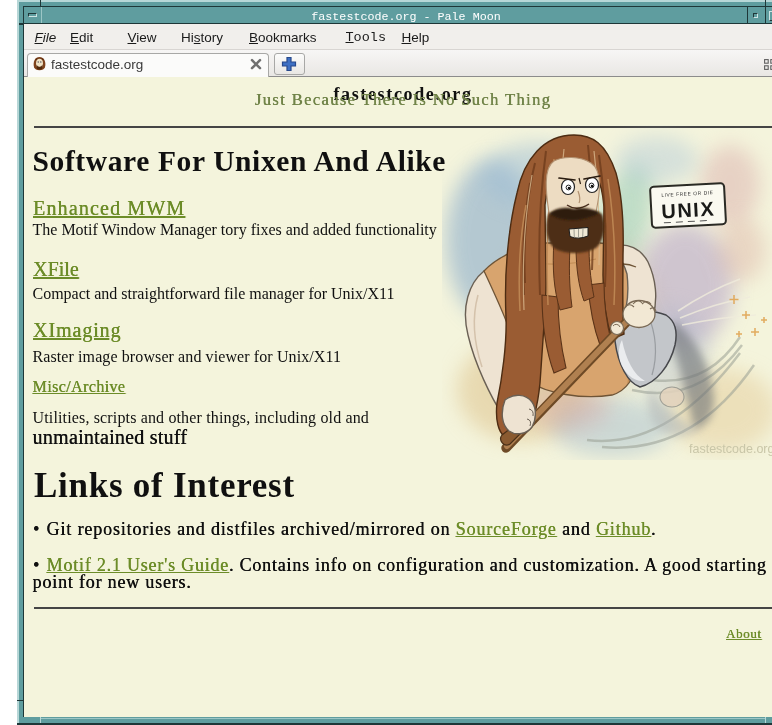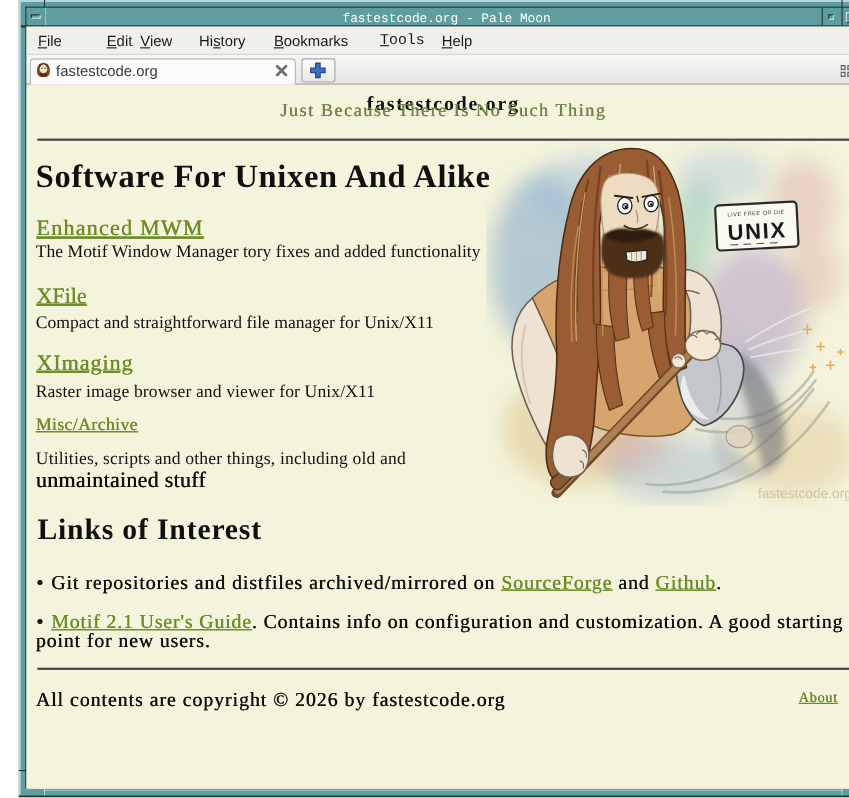--- a/index.html
+++ b/index.html
@@ -55,22 +55,22 @@
   <div class="abs" style="left:0;top:10.5px;width:778px;height:14px;text-align:center;font-family:'Liberation Mono',monospace;font-size:11.7px;line-height:13px;color:#ffffff;">fastestcode.org - Pale Moon</div>
 
   <div class="abs dk" style="left:730px;top:7px;width:1px;height:16px;"></div>
   <div class="abs dk" style="left:747.5px;top:7px;width:1.5px;height:16px;"></div>
   <div class="abs" style="left:736px;top:13px;width:5px;height:5px;background:#5f9d9f;border-top:1px solid #1e3738;border-left:1px solid #1e3738;border-bottom:1px solid #cfe4e4;border-right:1px solid #cfe4e4;box-sizing:border-box;"></div>
   <div class="abs" style="left:752px;top:11px;width:10px;height:10px;background:#5f9d9f;border-top:1px solid #cfe4e4;border-left:1px solid #cfe4e4;border-bottom:1px solid #1e3738;border-right:1px solid #1e3738;box-sizing:border-box;"></div>
   <div class="abs dk" style="left:765px;top:7px;width:1px;height:16px;"></div>
 
   <div class="abs" style="left:7px;top:24px;width:758px;height:26px;background:#f1efec;border-bottom:1px solid #d8d5d2;box-sizing:border-box;"></div>
   <div id="menu" class="abs" style="left:0;top:24px;width:772px;height:26px;font-size:13.5px;color:#1a1a1a;">
-    <span class="abs" style="left:17.5px;top:6px;"><u>F</u>ile</span>
-    <span class="abs" style="left:80px;top:6px;text-align:right;"><u>E</u>dit</span>
+    <span class="abs" style="left:17.5px;top:6px;font-style:italic;"><u>F</u>ile</span>
+    <span class="abs" style="left:53px;top:6px;text-align:right;"><u>E</u>dit</span>
     <span class="abs" style="left:110.5px;top:6px;"><u>V</u>iew</span>
     <span class="abs" style="left:164px;top:6px;">Hi<u>s</u>tory</span>
     <span class="abs" style="left:232px;top:6px;"><u>B</u>ookmarks</span>
     <span class="abs" style="left:328.5px;top:6px;font-family:Liberation Mono, monospace;"><u>T</u>ools</span>
     <span class="abs" style="left:384.5px;top:6px;"><u>H</u>elp</span>
   </div>
 
   <div class="abs" style="left:7px;top:50px;width:758px;height:27px;background:linear-gradient(#f7f6f5,#e9e7e4);border-bottom:1px solid #8c8c8c;box-sizing:border-box;"></div>
 
   <div class="abs" style="left:10px;top:52.5px;width:242px;height:24.5px;background:#fbfbfa;border:1px solid #a8a8a6;border-bottom:none;border-radius:4px 4px 0 0;box-sizing:border-box;"></div>
@@ -116,28 +116,27 @@
   <div id="t_xfile" class="abs ser lnk thk" style="left:16px;top:258.9px;font-size:20px;line-height:1;">XFile</div>
   <div id="t_d2" class="abs ser" style="left:15.5px;top:285.6px;font-size:16px;line-height:1;">Compact and straightforward file manager for Unix/X11</div>
 
   <div id="t_xima" class="abs ser lnk thk" style="left:16px;top:320.4px;font-size:20px;letter-spacing:0.9px;line-height:1;">XImaging</div>
   <div id="t_d3" class="abs ser" style="left:15.5px;top:348.6px;font-size:16px;letter-spacing:0.1px;line-height:1;">Raster image browser and viewer for Unix/X11</div>
 
   <div id="t_misc" class="abs ser lnk thk" style="left:15.5px;top:379px;font-size:16px;letter-spacing:0.4px;line-height:1;">Misc/Archive</div>
   <div id="t_d4a" class="abs ser" style="left:15.5px;top:409.6px;font-size:16px;letter-spacing:0.15px;line-height:1;">Utilities, scripts and other things, including old and</div>
   <div id="t_d4b" class="abs ser thk" style="left:15.5px;top:427.4px;font-size:20px;letter-spacing:0.25px;line-height:1;">unmaintained stuff</div>
 
-  <div id="t_h1b" class="abs ser" style="left:17px;top:468.1px;font-size:27px;font-weight:bold;letter-spacing:0.74px;line-height:1;">Links of Interest</div>
+  <div id="t_h1b" class="abs ser" style="left:17px;top:468.1px;font-size:35px;font-weight:bold;letter-spacing:0.74px;line-height:1;">Links of Interest</div>
 
   <div id="t_b1" class="abs ser thk" style="left:16px;top:520.2px;font-size:18px;letter-spacing:0.85px;line-height:1;"><span style="display:inline-block;width:13.5px;letter-spacing:0;">•</span>Git repositories and distfiles archived/mirrored on <span class="lnk">SourceForge</span> and <span class="lnk">Github</span>.</div>
   <div id="t_b2a" class="abs ser thk" style="left:16px;top:555.6px;font-size:18px;letter-spacing:0.78px;line-height:1;"><span style="display:inline-block;width:13.5px;letter-spacing:0;">•</span><span class="lnk">Motif 2.1 User's Guide</span>. Contains info on configuration and customization. A good starting</div>
   <div id="t_b2b" class="abs ser thk" style="left:15.5px;top:573.4px;font-size:18px;letter-spacing:0.8px;line-height:1;">point for new users.</div>
 
   <div class="abs" style="left:16.5px;top:607.2px;width:739px;height:1.7px;background:#454545;"></div>
-  <div id="t_foot" class="abs ser thk" style="left:15.5px;top:627.1px;font-size:18px;letter-spacing:0.88px;line-height:1;">All contents are copyright © 2026 by fastestcode.org</div>
   <div id="t_about" class="abs ser lnk thk" style="left:709px;top:627.1px;font-size:13px;letter-spacing:0.6px;line-height:1;">About</div>
 
   <svg id="pic" class="abs" style="left:425px;top:125px;" width="340" height="335" viewBox="0 0 340 335">
     <defs>
       <filter id="soft" x="-60%" y="-60%" width="220%" height="220%">
           <feGaussianBlur stdDeviation="10"></feGaussianBlur>
         </filter>
       <filter id="soft2" x="-60%" y="-60%" width="220%" height="220%">
           <feGaussianBlur stdDeviation="4"></feGaussianBlur>
         </filter>

